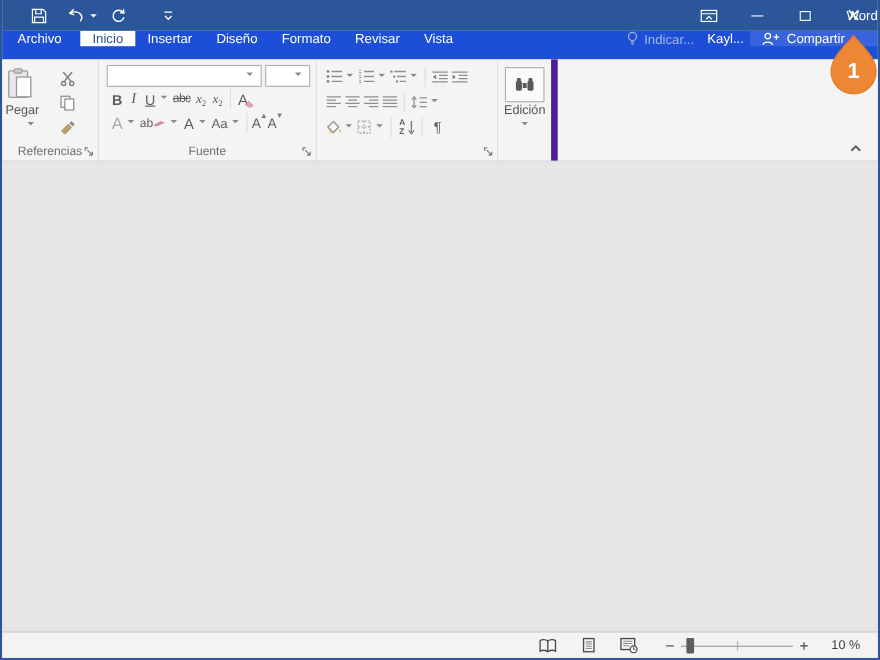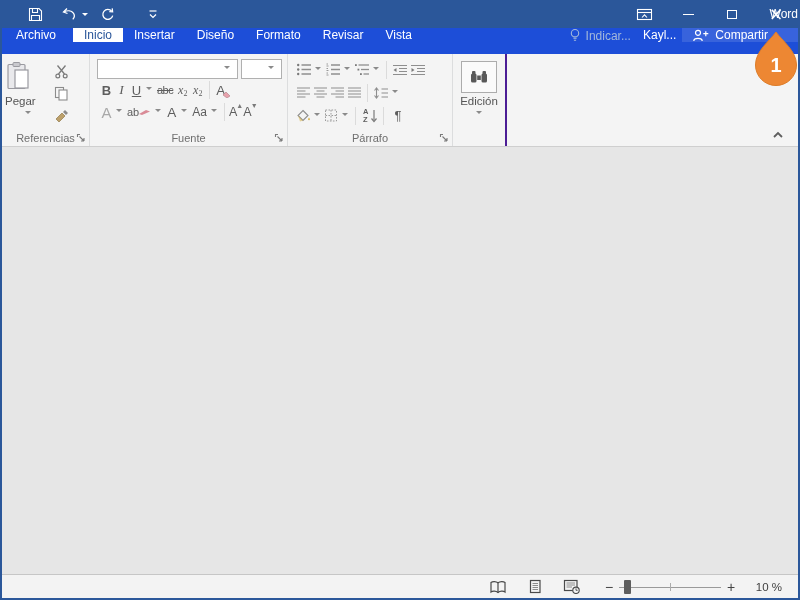--- a/index.html
+++ b/index.html
@@ -407,25 +407,24 @@
         </span>
         <span class="vsep"></span>
         <span class="pilcrow">¶</span>
       </div>
       <span class="launcher">
         <svg width="10" height="10" viewBox="0 0 10 10">
             <path d="M1.5 4 V1.5 H4" fill="none" stroke="#7A7A7A" stroke-width="1.1"></path>
             <path d="M3.5 3.5 L8 8 M8 8 V5 M8 8 H5" fill="none" stroke="#7A7A7A" stroke-width="1.1"></path>
           </svg>
       </span>
-      <div class="rgroup-label">Párrafo</div>
-    </div>
-
-
-    <div class="rgroup g-edit" style="border-right:2px solid #4c1d95">
+    </div>
+
+
+    <div class="rgroup g-edit" style="border-right:6px solid #4c1d95">
       <div class="find-btn">
         <span>
           <svg width="20" height="16" viewBox="0 0 20 16">
               <rect x="2" y="4.5" width="5.5" height="9" rx="1.5" fill="#595959"></rect>
               <rect x="12.5" y="4.5" width="5.5" height="9" rx="1.5" fill="#595959"></rect>
               <rect x="8.2" y="6.5" width="3.6" height="4.5" fill="#595959"></rect>
               <rect x="3" y="2" width="3.5" height="3.5" rx="1" fill="#595959"></rect>
               <rect x="13.5" y="2" width="3.5" height="3.5" rx="1" fill="#595959"></rect>
             </svg>
         </span>

